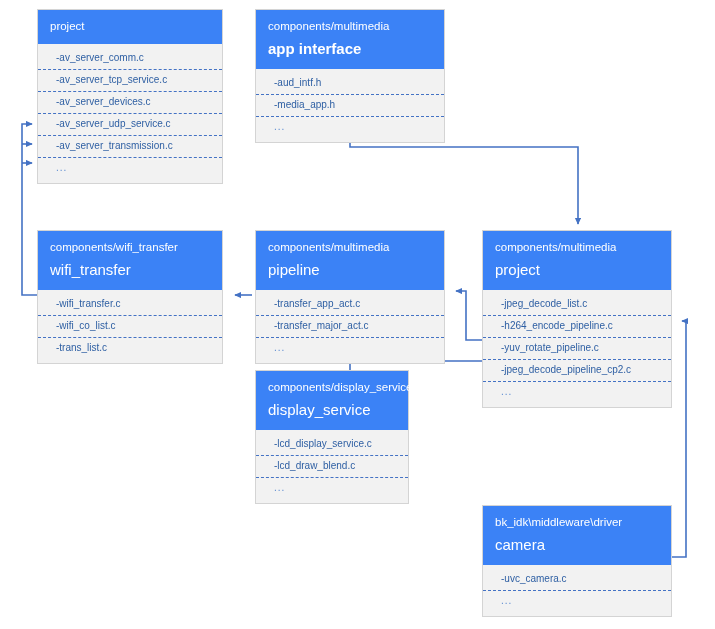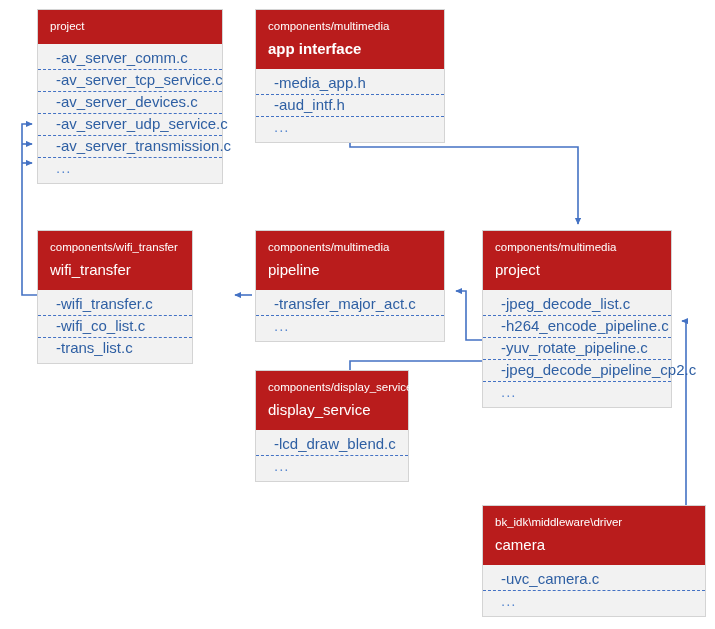--- a/index.html
+++ b/index.html
@@ -15,21 +15,21 @@
   svg.links{position:absolute;left:0;top:0;width:715px;height:629px;pointer-events:none;}
 
   .node{
     position:absolute;
     background:#F2F2F2;
     border:1px solid #D4D4D4;
     box-sizing:border-box;
     z-index:2;
   }
   .node-header{
-    background:#b91c1c;
+    background:#3b82f6;
     color:#ffffff;
     padding:9px 15px 10px 12px;
     box-sizing:border-box;
   }
   .node-path{
     font-size:11.5px;
     line-height:15px;
     color:#ffffff;
     white-space:nowrap;
   }
@@ -39,21 +39,21 @@
     color:#ffffff;
     margin-top:5px;
     white-space:nowrap;
   }
   .node-title.bold{font-weight:bold;}
   .node-body{
     background:#F2F2F2;
     padding:4px 0 4px 0;
   }
   .node-item{
-    font-size:15px;
+    font-size:10px;
     line-height:16px;
     color:#2E5FA3;
     padding:2px 10px 3px 18px;
     border-bottom:1px dashed #4472C4;
     white-space:nowrap;
     box-sizing:border-box;
   }
   .node-item.last{border-bottom:none;}
   .node-item.ellipsis{
     color:#5B8AD0;
@@ -119,44 +119,45 @@
       <div class="node-item ellipsis last">...</div>
     </div>
   </div>
 
   <div class="node" style="left:255px;top:9px;width:190px;">
     <div class="node-header">
       <div class="node-path">components/multimedia</div>
       <div class="node-title bold">app interface</div>
     </div>
     <div class="node-body">
+      <div class="node-item">-aud_intf.h</div>
       <div class="node-item">-media_app.h</div>
-      <div class="node-item">-aud_intf.h</div>
       <div class="node-item ellipsis last">...</div>
     </div>
   </div>
 
-  <div class="node" style="left:37px;top:230px;width:156px;">
+  <div class="node" style="left:37px;top:230px;width:186px;">
     <div class="node-header">
       <div class="node-path">components/wifi_transfer</div>
       <div class="node-title">wifi_transfer</div>
     </div>
     <div class="node-body">
       <div class="node-item">-wifi_transfer.c</div>
       <div class="node-item">-wifi_co_list.c</div>
       <div class="node-item last">-trans_list.c</div>
     </div>
   </div>
 
   <div class="node" style="left:255px;top:230px;width:190px;">
     <div class="node-header">
       <div class="node-path">components/multimedia</div>
       <div class="node-title">pipeline</div>
     </div>
     <div class="node-body">
+      <div class="node-item">-transfer_app_act.c</div>
       <div class="node-item">-transfer_major_act.c</div>
       <div class="node-item ellipsis last">...</div>
     </div>
   </div>
 
   <div class="node" style="left:482px;top:230px;width:190px;">
     <div class="node-header">
       <div class="node-path">components/multimedia</div>
       <div class="node-title">project</div>
     </div>
@@ -168,26 +169,27 @@
       <div class="node-item ellipsis last">...</div>
     </div>
   </div>
 
   <div class="node" style="left:255px;top:370px;width:154px;">
     <div class="node-header">
       <div class="node-path">components/display_service</div>
       <div class="node-title">display_service</div>
     </div>
     <div class="node-body">
+      <div class="node-item">-lcd_display_service.c</div>
       <div class="node-item">-lcd_draw_blend.c</div>
       <div class="node-item ellipsis last">...</div>
     </div>
   </div>
 
-  <div class="node" style="left:482px;top:505px;width:224px;">
+  <div class="node" style="left:482px;top:505px;width:190px;">
     <div class="node-header">
       <div class="node-path">bk_idk\middleware\driver</div>
       <div class="node-title">camera</div>
     </div>
     <div class="node-body">
       <div class="node-item">-uvc_camera.c</div>
       <div class="node-item ellipsis last">...</div>
     </div>
   </div>
 

